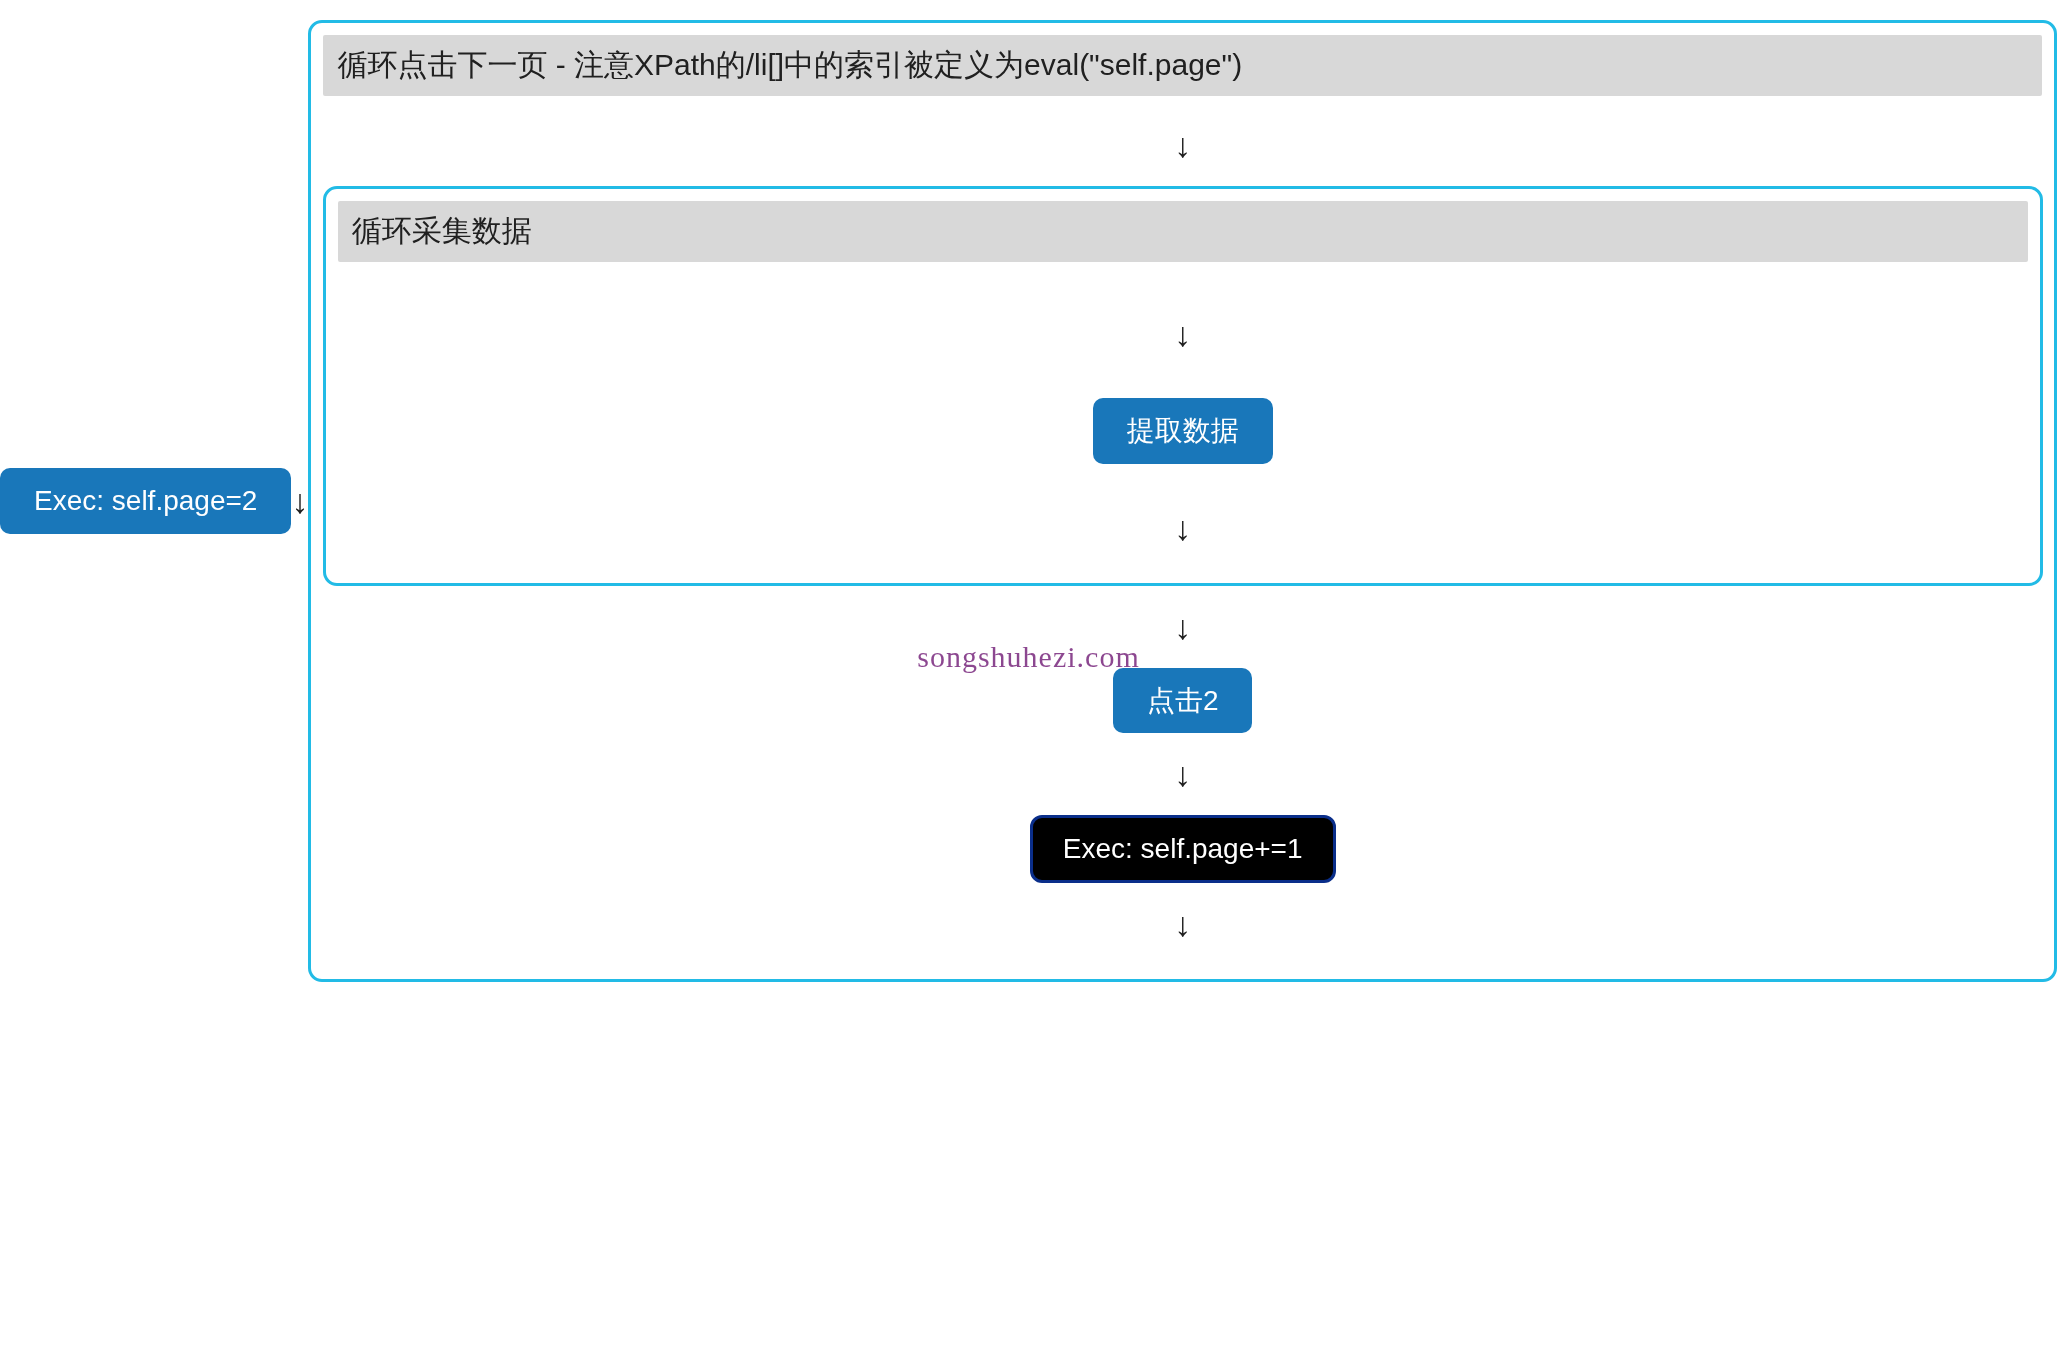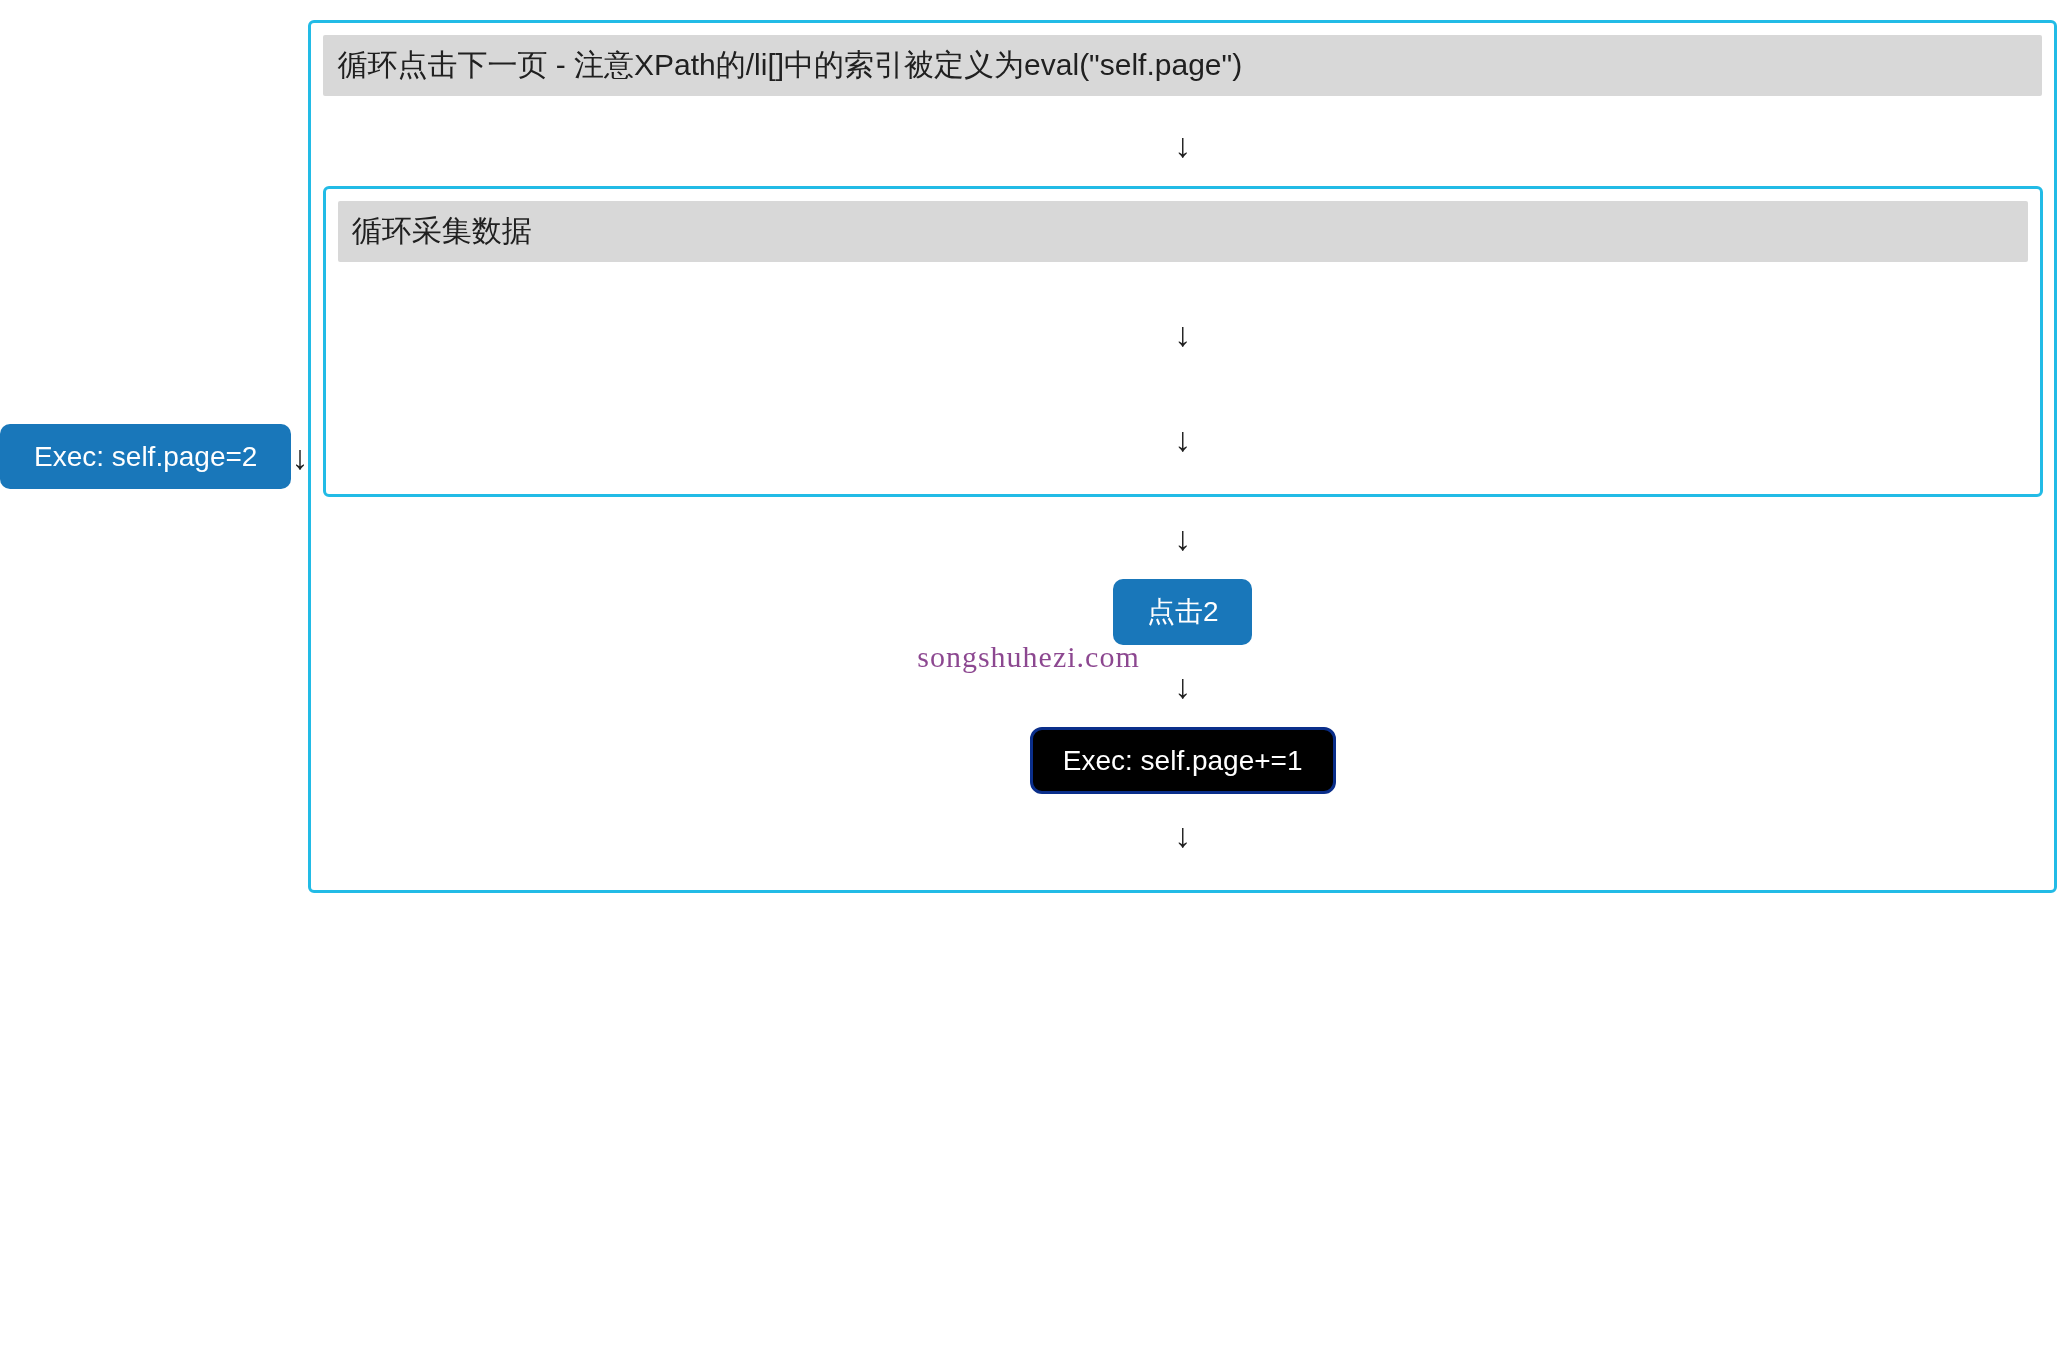--- a/index.html
+++ b/index.html
@@ -40,21 +40,21 @@
   .arrow {
     font-size: 34px;
     color: #202020;
     line-height: 1;
     margin: 24px 0;
     font-weight: 300;
     user-select: none;
   }
   .loop-box {
     border: 3px solid #22bbe6;
-    border-radius: 6px;
+    border-radius: 14px;
     box-sizing: border-box;
     padding: 0 0 14px 0;
     display: flex;
     flex-direction: column;
     align-items: center;
   }
   .loop-outer {
     width: 1890px;
     margin: 0 auto;
   }
@@ -103,20 +103,21 @@
       <div class="loop-header">循环点击下一页 - 注意XPath的/li[]中的索引被定义为eval("self.page")</div>
 
       <div class="arrow">↓</div>
 
       <div class="loop-box loop-inner">
 
         <div class="loop-header">循环采集数据</div>
 
         <div class="arrow">↓</div>
 
+        <div class="block">提取数据</div>
 
         <div class="arrow">↓</div>
 
       </div>
 
       <div class="arrow">↓</div>
 
       <div class="block">点击2</div>
 
       <div class="arrow">↓</div>

